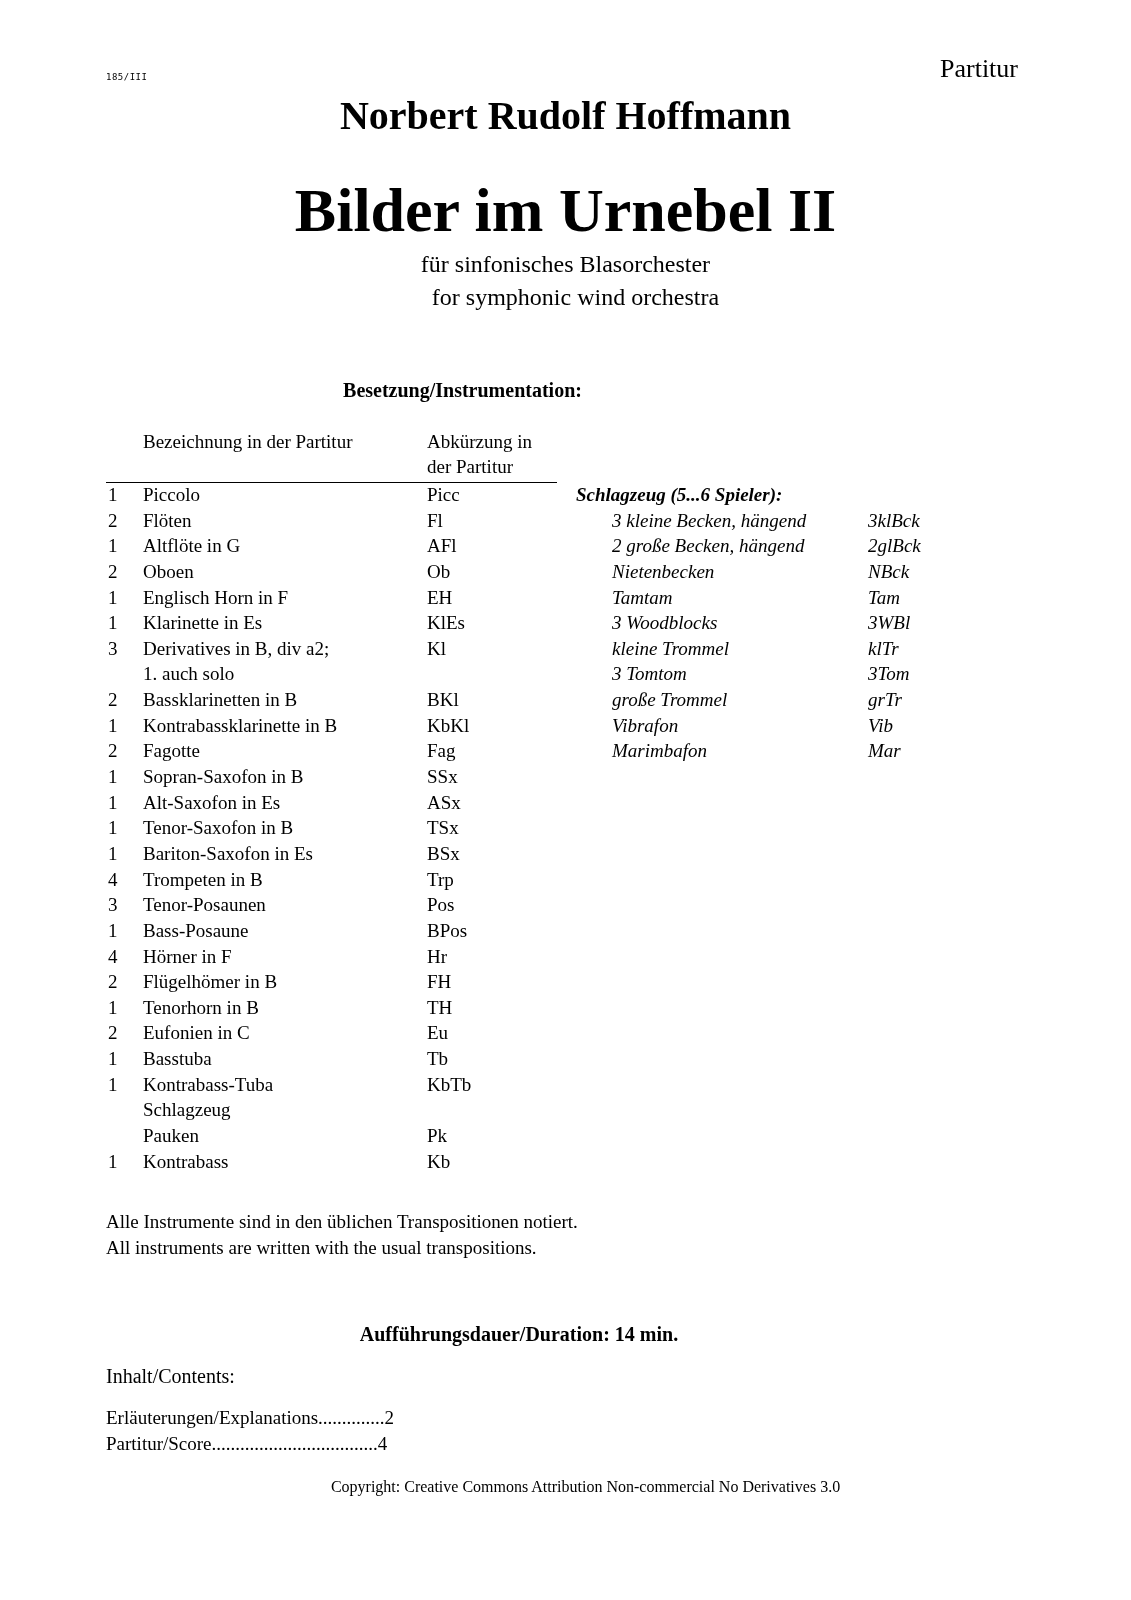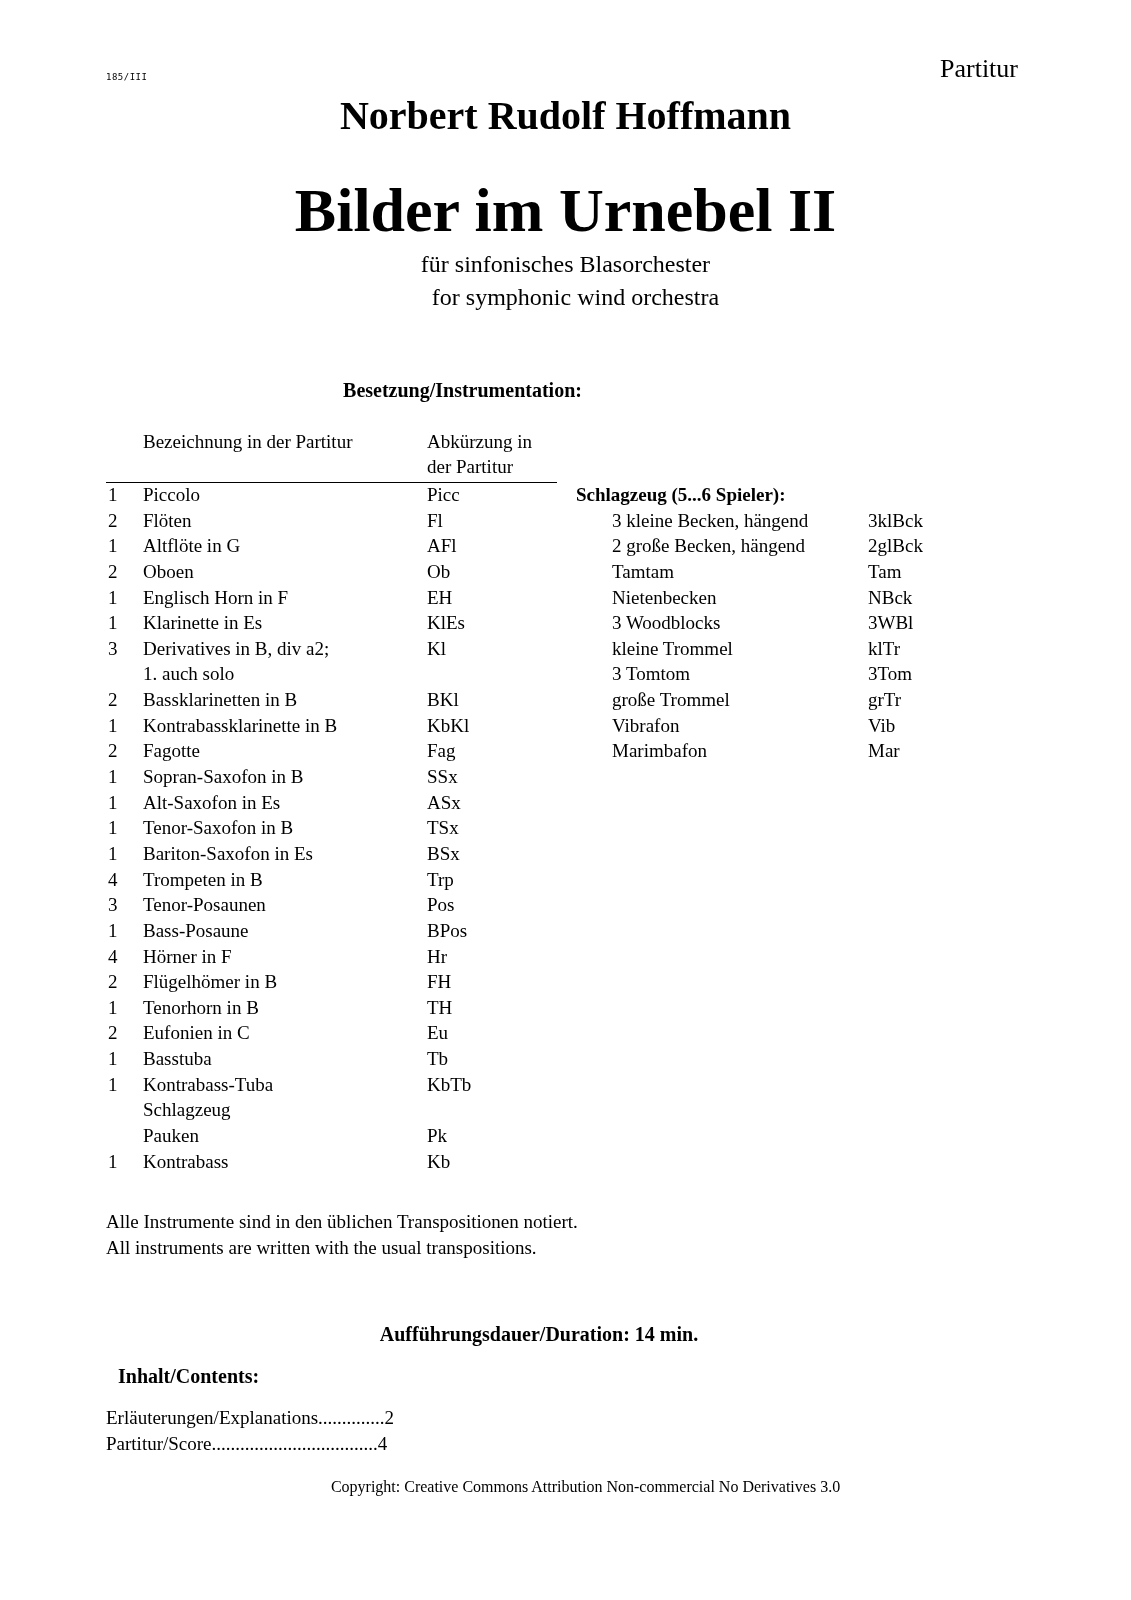--- a/index.html
+++ b/index.html
@@ -21,30 +21,30 @@
   .th-abbr1 { left: 427px; top: 431px; }
   .th-abbr2 { left: 427px; top: 456px; }
   .rule { left: 106px; top: 482px; width: 451px; height: 0; border-top: 1.5px solid #000; }
 
   .rows { position: absolute; left: 0; top: 482px; width: 560px; }
   .row { position: relative; height: 25.65px; font-size: 19px; line-height: 25.65px; }
   .row .num { position: absolute; left: 108px; }
   .row .name { position: absolute; left: 143px; white-space: nowrap; }
   .row .abbr { position: absolute; left: 427px; white-space: nowrap; }
 
-  .perc { position: absolute; left: 0; top: 482px; width: 1131px; }
+  .perc { position: absolute; left: 0; top: 482px; width: 1131px; font-style: italic; }
   .perc-title { position: relative; height: 25.65px; line-height: 25.65px; font-size: 19px; font-weight: bold; padding-left: 576px; }
   .prow { position: relative; height: 25.65px; line-height: 25.65px; font-size: 19px; }
   .prow .pname { position: absolute; left: 612px; white-space: nowrap; }
   .prow .pabbr { position: absolute; left: 868px; white-space: nowrap; }
 
   .note1 { left: 106px; top: 1211px; font-size: 19px; }
   .note2 { left: 106px; top: 1237px; font-size: 19px; }
-  .duration { left: 0; width: 1038px; text-align: center; top: 1323px; font-size: 20px; font-weight: bold; padding-left: 20px; }
-  .contents-heading { left: 106px; top: 1365px; font-size: 20px; font-weight: bold; margin-left: 12px; }
+  .duration { left: 0; width: 1038px; text-align: center; top: 1323px; font-size: 20px; font-weight: bold; }
+  .contents-heading { left: 106px; top: 1365px; font-size: 20px; font-weight: normal; }
   .toc1 { left: 106px; top: 1407px; font-size: 19px; }
   .toc2 { left: 106px; top: 1433px; font-size: 19px; }
   .copyright { left: 0; width: 1131px; text-align: center; top: 1478px; font-size: 16px; margin-left: 20px; }
 </style>
 </head>
 <body>
 
 <div class="abs code">185/III</div>
 <div class="abs partitur-label">Partitur</div>
 <div class="abs composer">Norbert Rudolf Hoffmann</div>
@@ -202,26 +202,26 @@
   <div id="perc-rows">
       <div class="prow">
         <span class="pname">3 kleine Becken, hängend</span>
         <span class="pabbr">3klBck</span>
       </div>
       <div class="prow">
         <span class="pname">2 große Becken, hängend</span>
         <span class="pabbr">2glBck</span>
       </div>
       <div class="prow">
+        <span class="pname">Nietenbecken</span>
+        <span class="pabbr">NBck</span>
+      </div>
+      <div class="prow">
         <span class="pname">Tamtam</span>
         <span class="pabbr">Tam</span>
-      </div>
-      <div class="prow">
-        <span class="pname">Nietenbecken</span>
-        <span class="pabbr">NBck</span>
       </div>
       <div class="prow">
         <span class="pname">3 Woodblocks</span>
         <span class="pabbr">3WBl</span>
       </div>
       <div class="prow">
         <span class="pname">kleine Trommel</span>
         <span class="pabbr">klTr</span>
       </div>
       <div class="prow">

